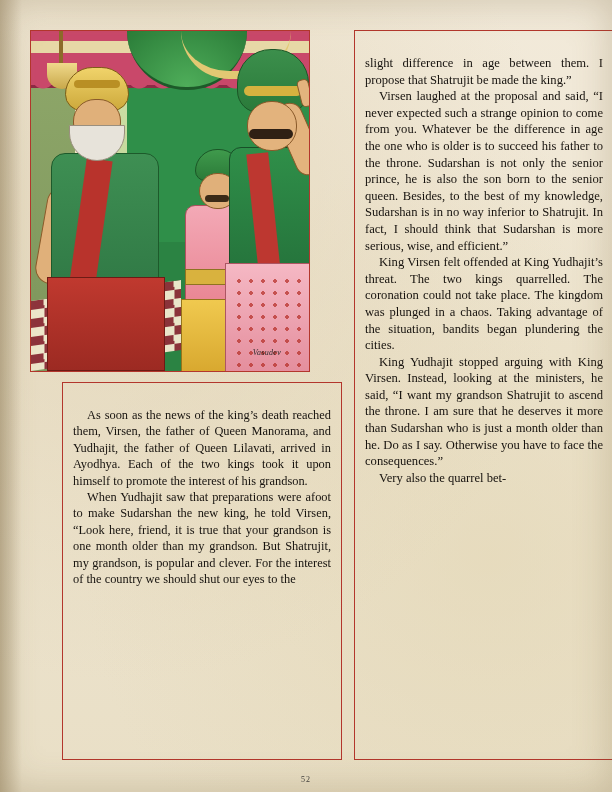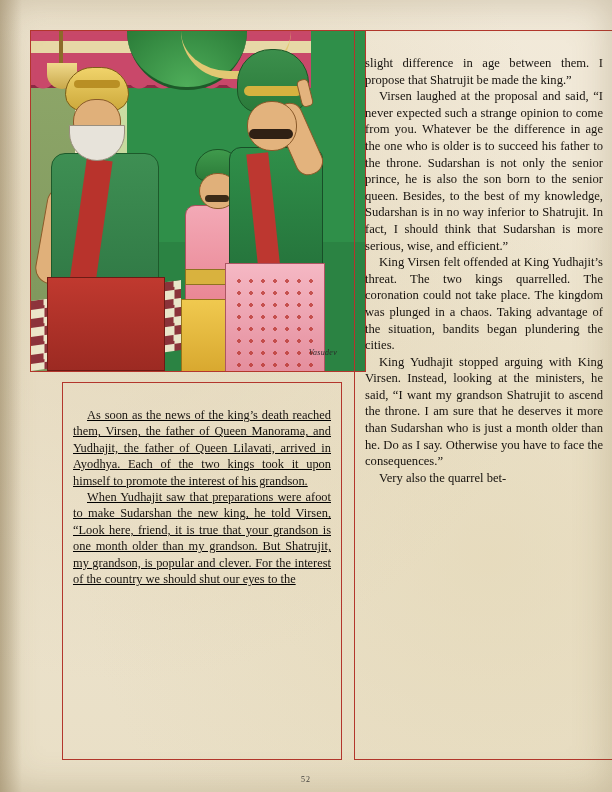--- a/index.html
+++ b/index.html
@@ -17,21 +17,21 @@
       radial-gradient(circle at 20% 30%, rgba(220,205,170,.55), rgba(0,0,0,0) 60%),
       radial-gradient(circle at 80% 70%, rgba(225,212,175,.5), rgba(0,0,0,0) 55%),
       linear-gradient(#f2eada,#e9dfc6);
   }
   .frame{
     position:absolute;
     left:30px;top:30px;width:552px;height:730px;
   }
   
   .panel{
-    position:absolute;left:0;top:0;width:336px;height:342px;
+    position:absolute;left:0;top:0;width:280px;height:342px;
     border:1.5px solid #b3362c;
     box-sizing:border-box;
     overflow:hidden;
     background:#1f7a3a;
   }
   .art{position:absolute;inset:0;}
   
   .wall{
     position:absolute;left:0;top:0;right:0;bottom:0;
     background:
@@ -206,21 +206,21 @@
   }
   
   .col{
     position:absolute;
     border:1.5px solid #b3362c;
     box-sizing:border-box;
     padding:24px 10px 6px 10px;
     margin-left:32px;
   }
   .col-left{
-    left:0;top:352px;width:280px;height:378px;text-decoration:underline;
+    left:0;top:352px;width:280px;height:378px;
   }
   .col-right{
     left:292px;top:0;width:260px;height:730px;
   }
   .col p{
     margin:0 0 0 0;
     text-align:justify;
     text-justify:inter-word;
     font-size:12.4px;
     line-height:16.4px;

